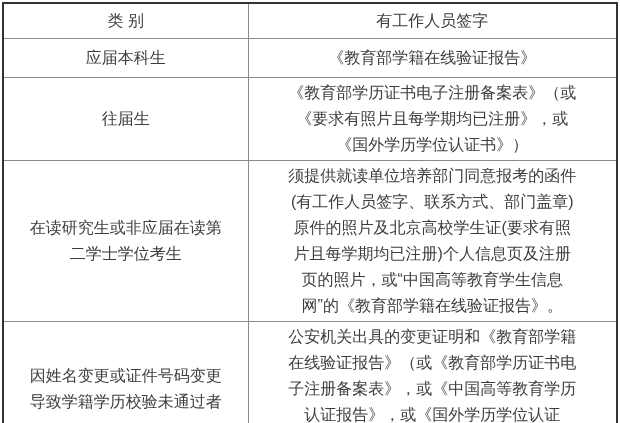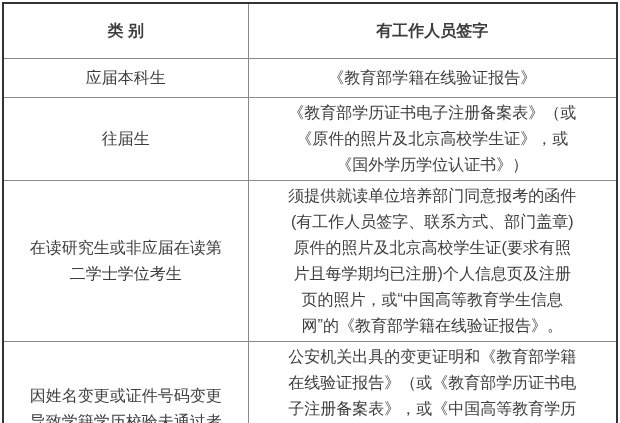--- a/index.html
+++ b/index.html
@@ -31,23 +31,23 @@
     vertical-align: middle;
     font-size: 16px;
     line-height: 26px;
     color: #3d3d3d;
     overflow: hidden;
   }
   col.col-category  { width: 245px; }
   col.col-materials { width: 369px; }
 
   table.materials th {
-    font-weight: bold;
+    font-weight: normal;
     height: 30px;
-    padding: 12px 10px;
+    padding: 2px 10px;
   }
   td.category-cell  { padding: 2px 24px; }
   td.materials-cell { padding: 2px 39px; }
 
   tr.row-height-1 { height: 39px; margin-left: 11px; }
   tr.row-height-2 { height: 80px; }
   tr.row-height-3 { height: 160px; }
   tr.row-height-4 { height: 100px; }
 </style>
 </head>
@@ -65,21 +65,21 @@
         <th>有工作人员签字</th>
       </tr>
     </thead>
     <tbody>
       <tr class="row-height-1">
         <td class="category-cell">应届本科生</td>
         <td class="materials-cell">《教育部学籍在线验证报告》</td>
       </tr>
       <tr class="row-height-2">
         <td class="category-cell">往届生</td>
-        <td class="materials-cell">《教育部学历证书电子注册备案表》（或《原件的照片及北京高校学生证》，或《国外学历学位认证书》）</td>
+        <td class="materials-cell">《教育部学历证书电子注册备案表》（或《要求有照片且每学期均已注册》，或《国外学历学位认证书》）</td>
       </tr>
       <tr class="row-height-3">
         <td class="category-cell">在读研究生或非应届在读第二学士学位考生</td>
         <td class="materials-cell">须提供就读单位培养部门同意报考的函件(有工作人员签字、联系方式、部门盖章)原件的照片及北京高校学生证(要求有照片且每学期均已注册)个人信息页及注册页的照片，或“中国高等教育学生信息网”的《教育部学籍在线验证报告》。</td>
       </tr>
       <tr class="row-height-4">
         <td class="category-cell">因姓名变更或证件号码变更导致学籍学历校验未通过者</td>
         <td class="materials-cell">公安机关出具的变更证明和《教育部学籍在线验证报告》（或《教育部学历证书电子注册备案表》，或《中国高等教育学历认证报告》，或《国外学历学位认证书》）</td>
       </tr>
     </tbody>

